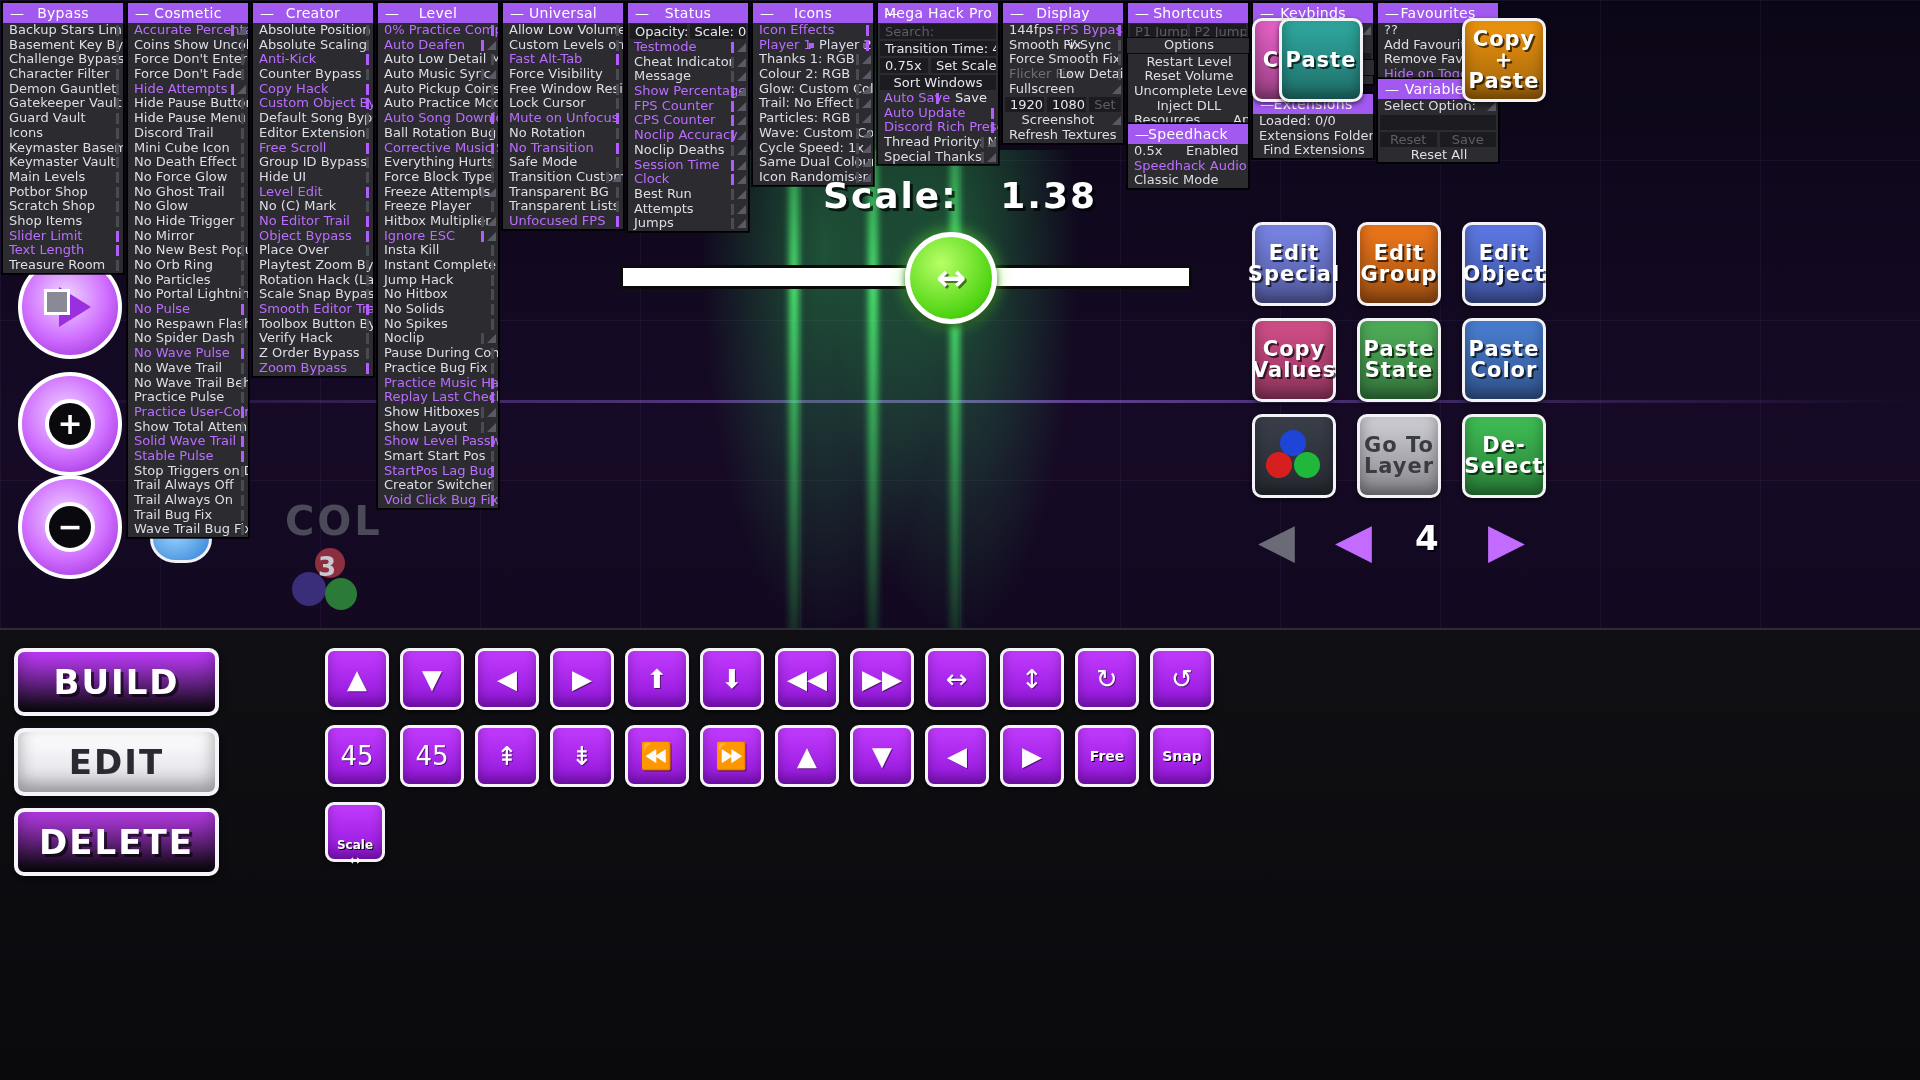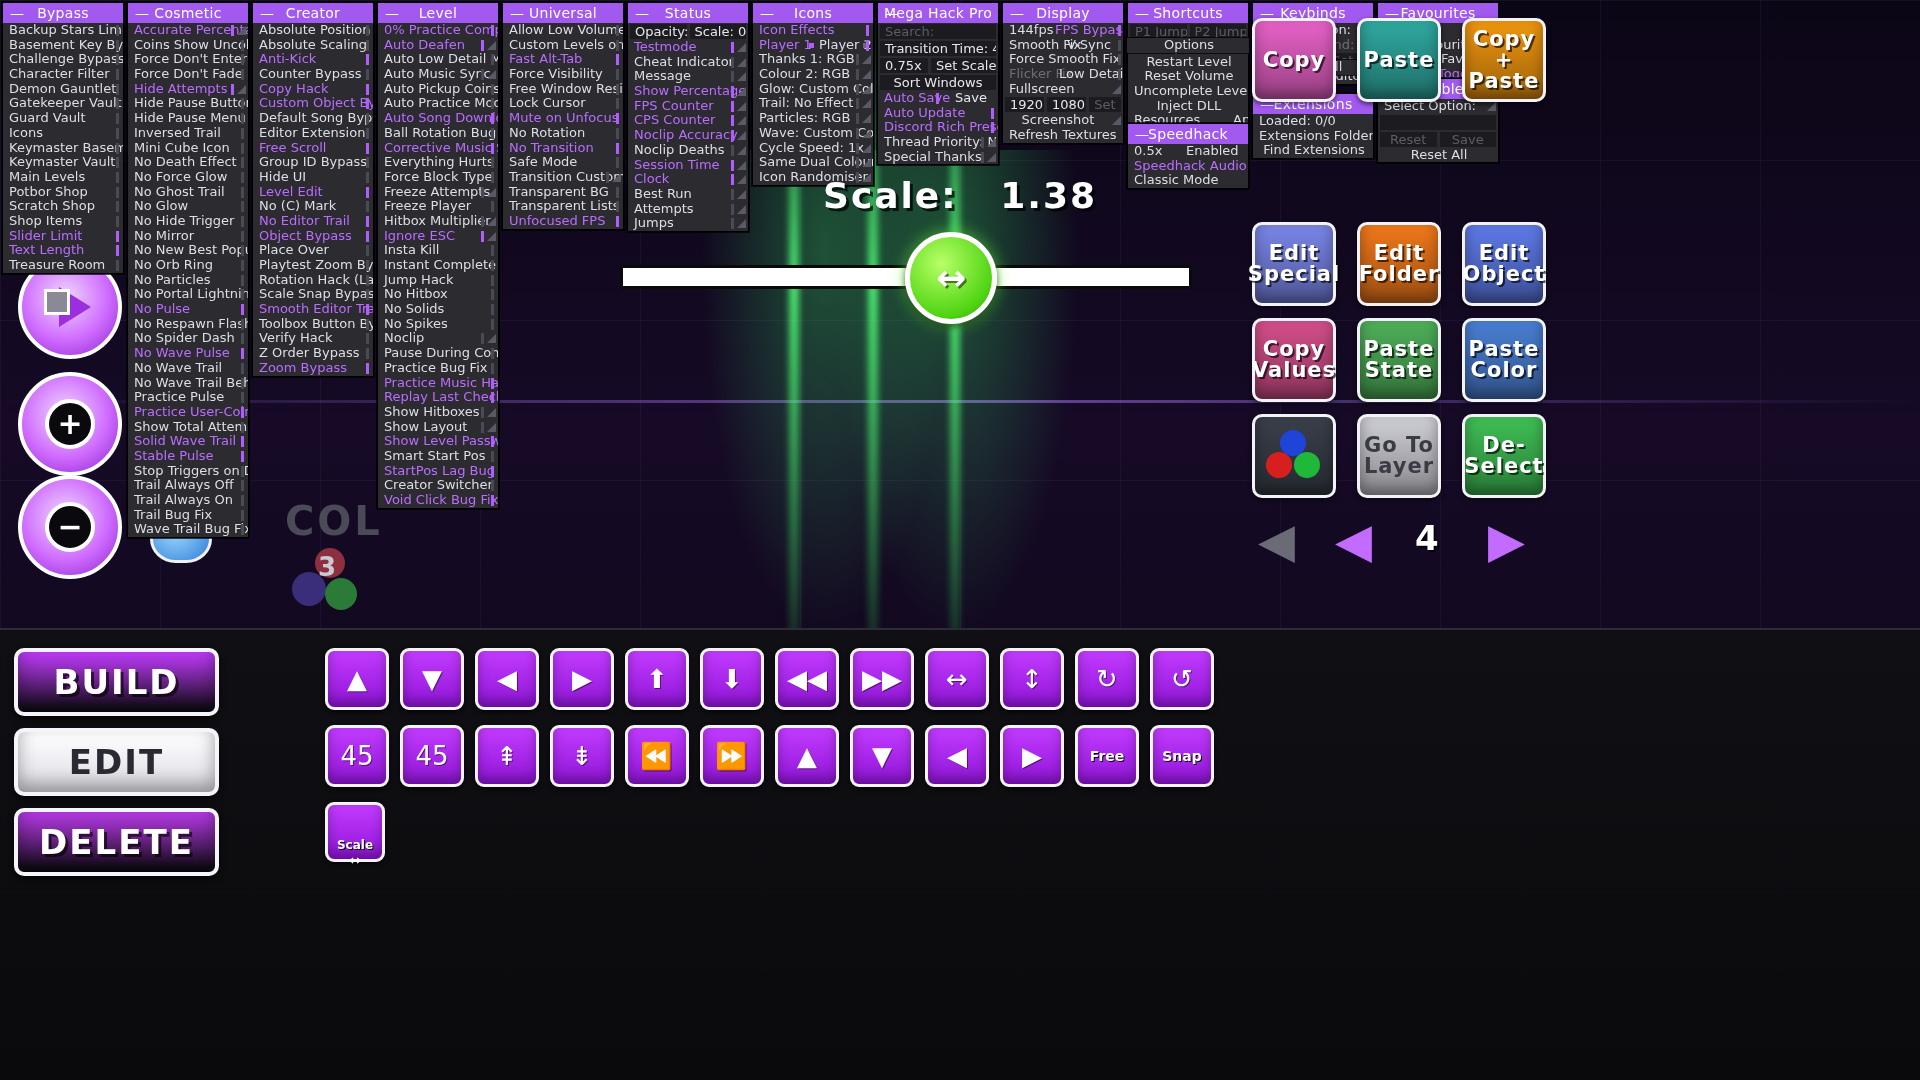--- a/index.html
+++ b/index.html
@@ -235,21 +235,21 @@
       <span>Cosmetic</span>
     </div>
     <div class="win-body" id="list-cosmetic">
         <div class="row on"><span>Accurate Percentage</span><span class="toggle" style="right: 14px;"></span><span class="arrow"></span></div>
         <div class="row off"><span>Coins Show Uncollected</span><span class="toggle" style="right: 4px;"></span></div>
         <div class="row off"><span>Force Don't Enter</span><span class="toggle" style="right: 4px;"></span></div>
         <div class="row off"><span>Force Don't Fade</span><span class="toggle" style="right: 4px;"></span></div>
         <div class="row on"><span>Hide Attempts</span><span class="toggle" style="right: 14px;"></span><span class="arrow"></span></div>
         <div class="row off"><span>Hide Pause Button</span><span class="toggle" style="right: 4px;"></span></div>
         <div class="row off"><span>Hide Pause Menu</span><span class="toggle" style="right: 4px;"></span></div>
-        <div class="row off"><span>Inversed Trail</span><span class="toggle" style="right: 4px;"></span></div>
+        <div class="row off"><span>Discord Trail</span><span class="toggle" style="right: 4px;"></span></div>
         <div class="row off"><span>Mini Cube Icon</span><span class="toggle" style="right: 4px;"></span></div>
         <div class="row off"><span>No Death Effect</span><span class="toggle" style="right: 4px;"></span></div>
         <div class="row off"><span>No Force Glow</span><span class="toggle" style="right: 4px;"></span></div>
         <div class="row off"><span>No Ghost Trail</span><span class="toggle" style="right: 4px;"></span></div>
         <div class="row off"><span>No Glow</span><span class="toggle" style="right: 4px;"></span></div>
         <div class="row off"><span>No Hide Trigger</span><span class="toggle" style="right: 4px;"></span></div>
         <div class="row off"><span>No Mirror</span><span class="toggle" style="right: 4px;"></span></div>
         <div class="row off"><span>No New Best Popup</span><span class="toggle" style="right: 4px;"></span></div>
         <div class="row off"><span>No Orb Ring</span><span class="toggle" style="right: 4px;"></span></div>
         <div class="row off"><span>No Particles</span><span class="toggle" style="right: 4px;"></span></div>
@@ -624,32 +624,32 @@
   </div>
   <div class="scale-bar"></div>
   <div class="scale-knob">
     <span style="color:#fff;font-size:36px;font-weight:bold;text-shadow:2px 2px 0 rgba(0,0,0,.5);line-height:36px;">↔</span>
   </div>
 
   <div id="right-grid">
       <div class="gbtn" style="left: 1252px; top: 18px; width: 84px; height: 84px; background: linear-gradient(rgb(232, 98, 200), rgba(0, 0, 0, 0.35)), rgb(232, 98, 200);">
         <span>Copy</span>
       </div>
-      <div class="gbtn" style="left: 1357px; top: 18px; width: 84px; height: 84px; background: linear-gradient(rgb(47, 169, 160), rgba(0, 0, 0, 0.35)), rgb(47, 169, 160);">
+      <div class="gbtn" style="left: 1279px; top: 18px; width: 84px; height: 84px; background: linear-gradient(rgb(47, 169, 160), rgba(0, 0, 0, 0.35)), rgb(47, 169, 160);">
         <span>Paste</span>
       </div>
       <div class="gbtn" style="left: 1462px; top: 18px; width: 84px; height: 84px; background: linear-gradient(rgb(240, 150, 15), rgba(0, 0, 0, 0.35)), rgb(240, 150, 15);">
         <span>Copy</span>
         <span>+ Paste</span>
       </div>
       <div class="gbtn" style="left: 1252px; top: 222px; width: 84px; height: 84px; background: linear-gradient(rgb(122, 134, 232), rgba(0, 0, 0, 0.35)), rgb(122, 134, 232);">
         <span>Edit Special</span>
       </div>
       <div class="gbtn" style="left: 1357px; top: 222px; width: 84px; height: 84px; background: linear-gradient(rgb(240, 120, 27), rgba(0, 0, 0, 0.35)), rgb(240, 120, 27);">
-        <span>Edit Folder</span>
+        <span>Edit Group</span>
       </div>
       <div class="gbtn" style="left: 1462px; top: 222px; width: 84px; height: 84px; background: linear-gradient(rgb(94, 122, 232), rgba(0, 0, 0, 0.35)), rgb(94, 122, 232);">
         <span>Edit Object</span>
       </div>
       <div class="gbtn" style="left: 1252px; top: 318px; width: 84px; height: 84px; background: linear-gradient(rgb(212, 79, 138), rgba(0, 0, 0, 0.35)), rgb(212, 79, 138);">
         <span>Copy Values</span>
       </div>
       <div class="gbtn" style="left: 1357px; top: 318px; width: 84px; height: 84px; background: linear-gradient(rgb(79, 176, 90), rgba(0, 0, 0, 0.35)), rgb(79, 176, 90);">
         <span>Paste State</span>
       </div>

